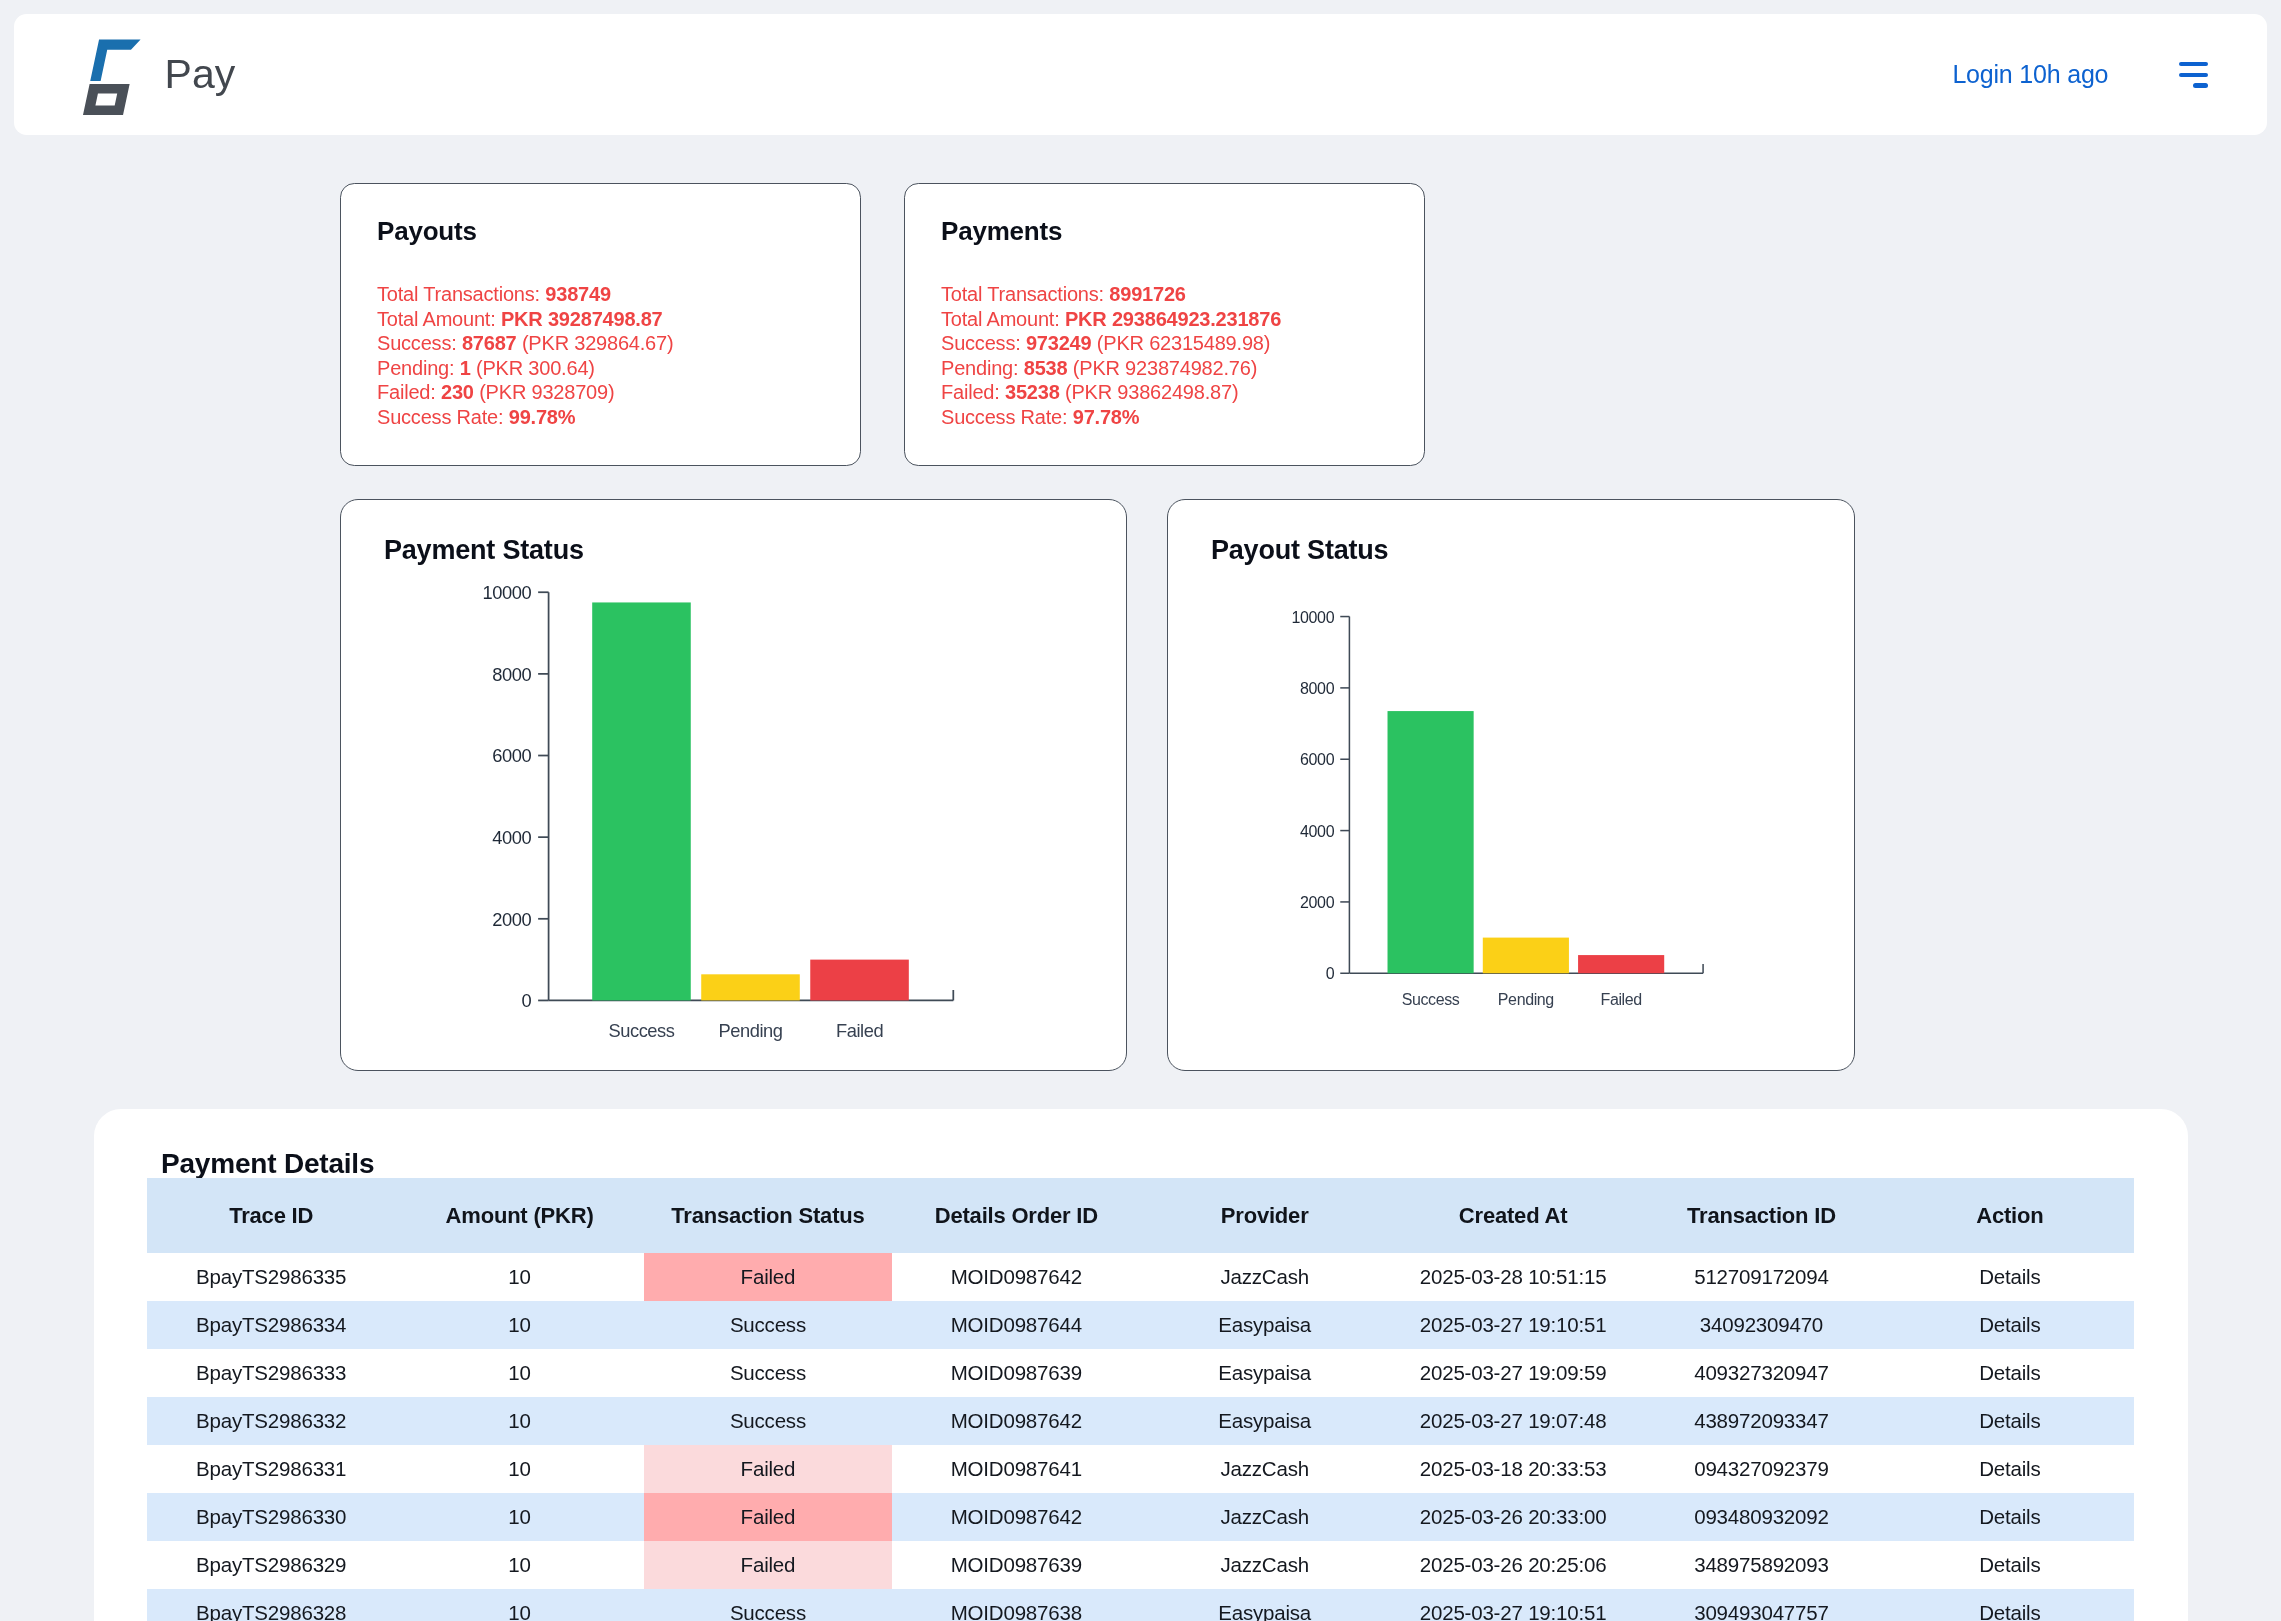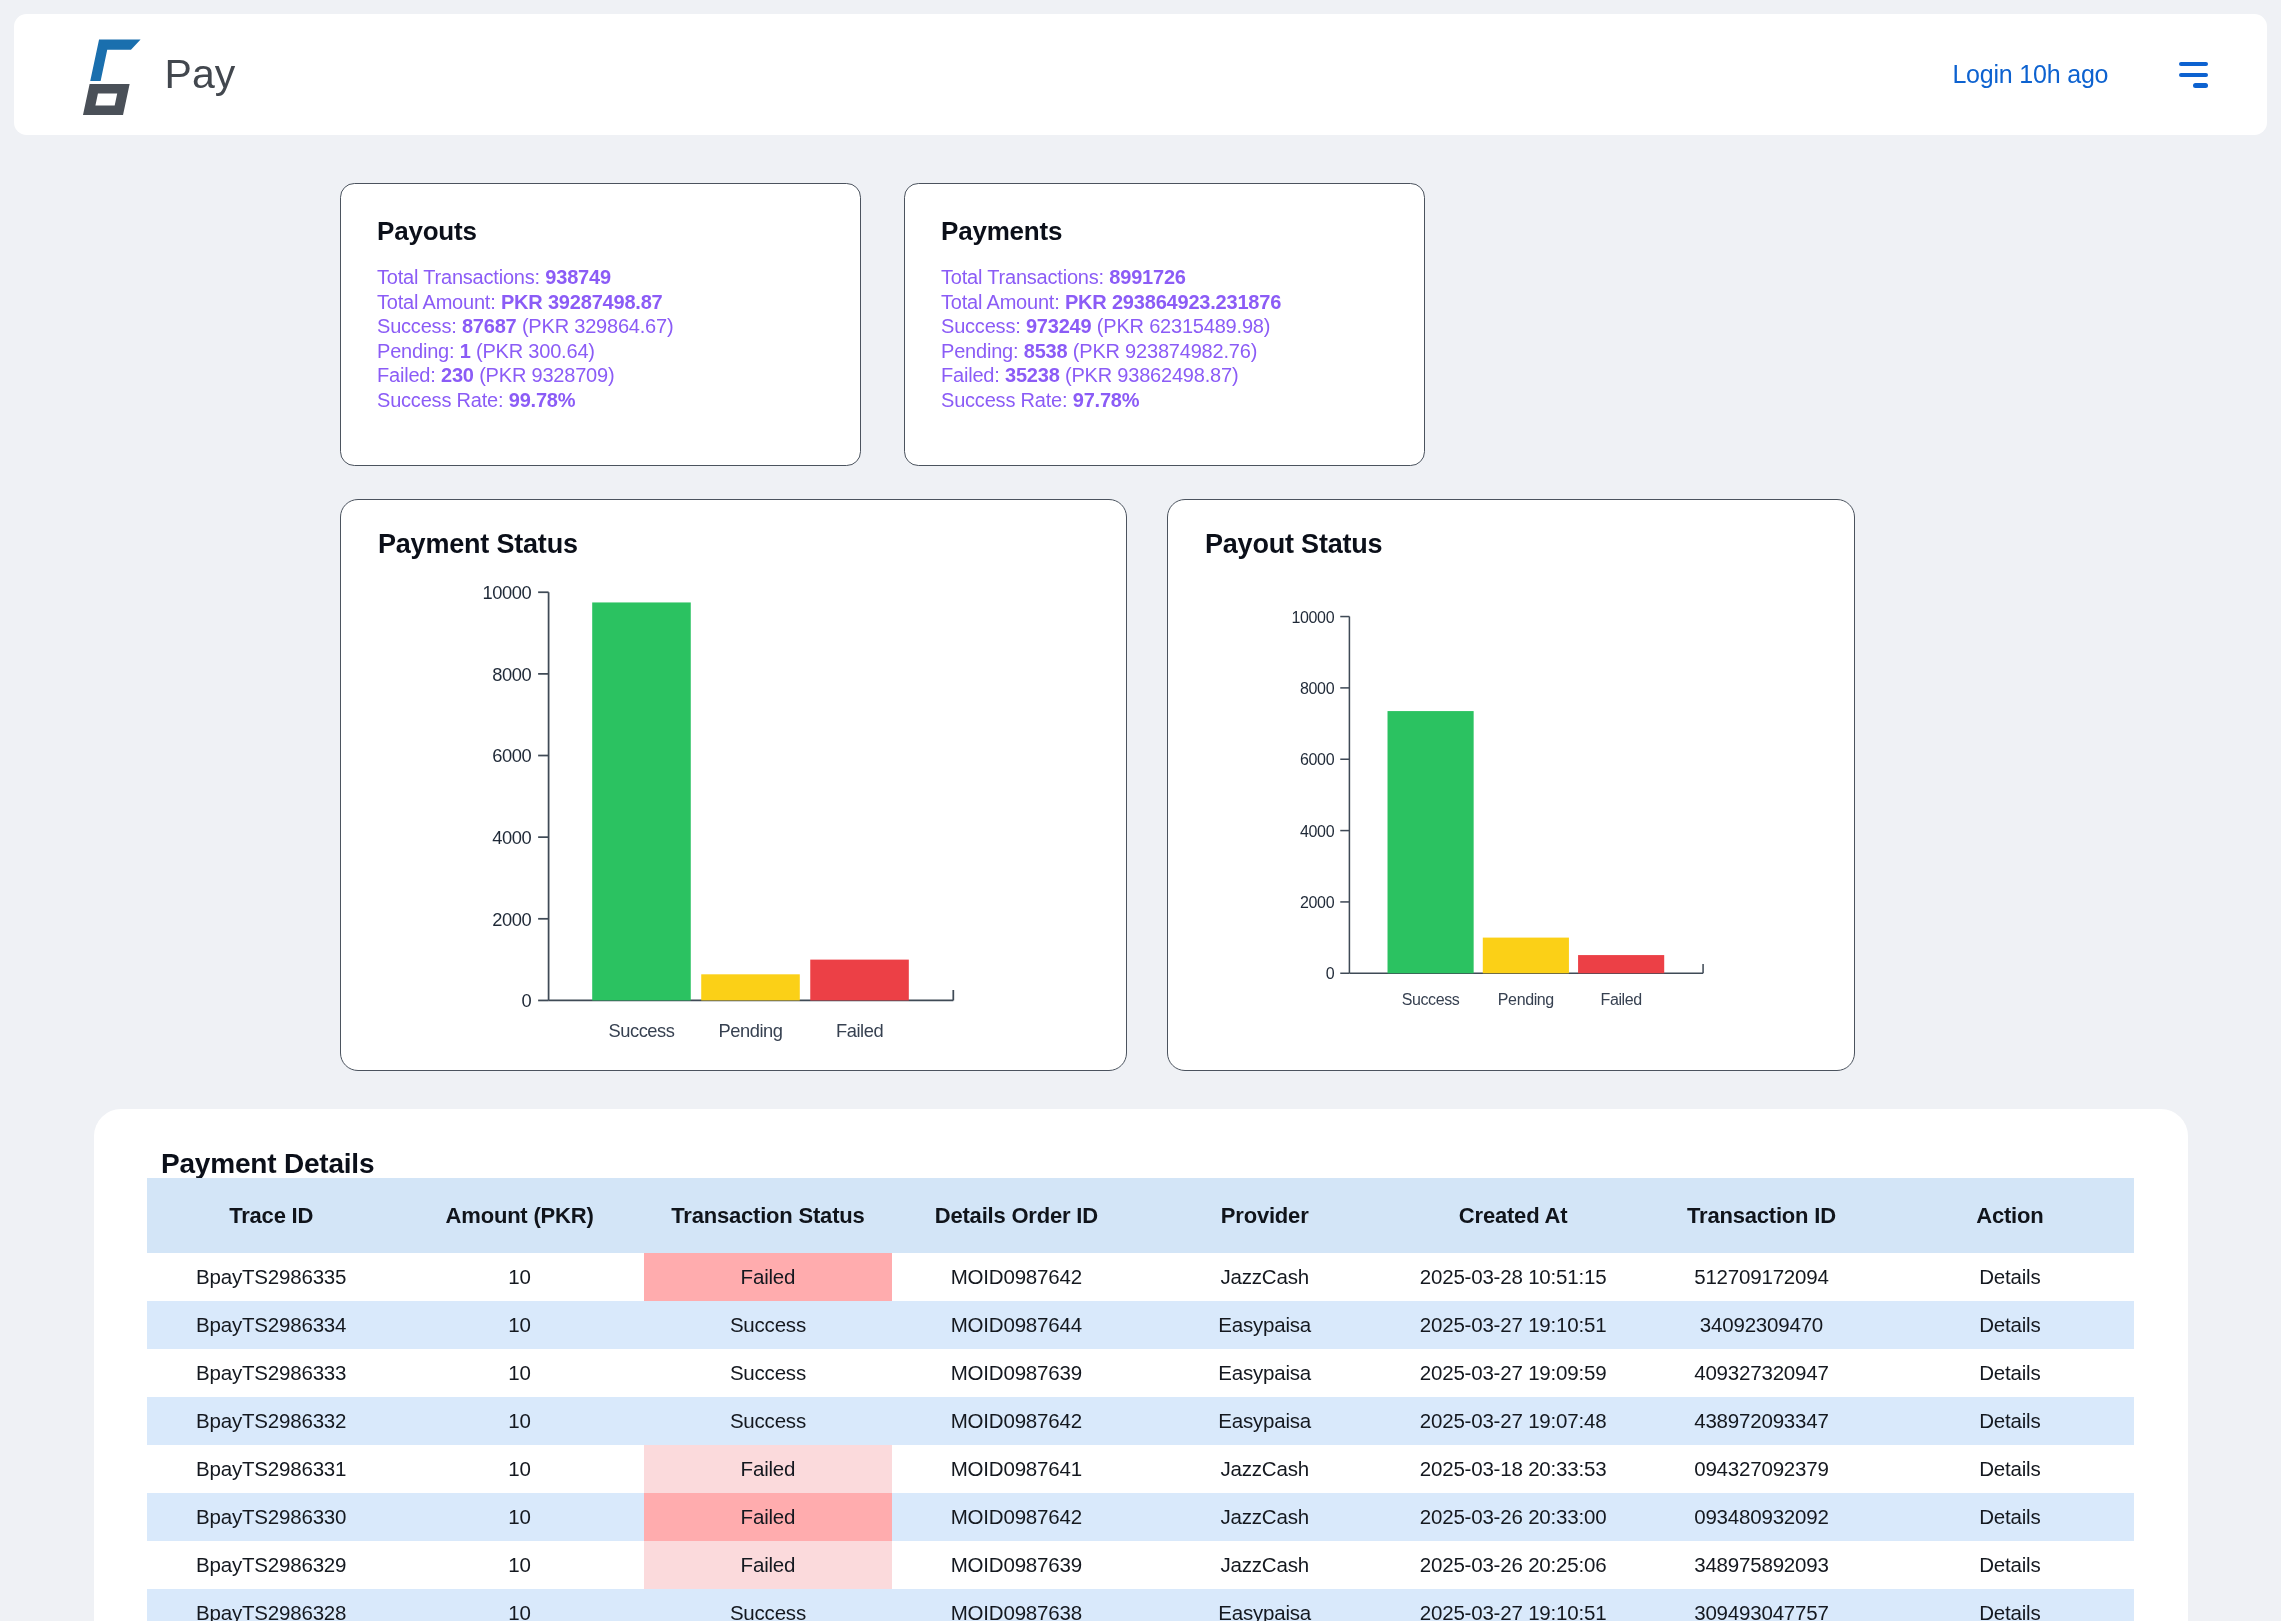--- a/index.html
+++ b/index.html
@@ -22,29 +22,29 @@
   .topbar-right{display:flex;align-items:center;gap:71px;}
   .login{font-size:25px;font-weight:500;color:#0d62d0;cursor:pointer;text-decoration:none;}
   .menu-icon{width:29px;display:flex;flex-direction:column;gap:6.2px;align-items:flex-end;cursor:pointer;}
   .menu-icon span{display:block;height:4.5px;border-radius:2.7px;background:#0d62d0;width:100%;}
   .menu-icon span:last-child{width:15px;}
   
   .card{background:#fff;border:1.8px solid #4b535e;box-sizing:border-box;}
   .stats-row{position:absolute;left:340px;top:183px;display:flex;gap:43px;}
   .stat-card{width:521px;height:283px;border-radius:14.3px;padding:32px 36px;}
   .stat-card h3{margin:0;font-size:26px;font-weight:600;color:#0b0f19;}
-  .stat-lines{margin-top:18px;font-size:20px;line-height:24.6px;color:#8b5cf6;}
+  .stat-lines{margin-top:35px;font-size:20px;line-height:24.6px;color:#ef4444;}
   .stat-lines b{font-weight:700;}
   .balance-amount{margin-top:23px;font-size:23px;font-weight:700;color:#35c97e;letter-spacing:-0.3px;}
   
   .charts-row{position:absolute;left:340px;top:499px;display:flex;gap:40px;}
   .chart-card{height:572px;border-radius:18px;position:relative;padding:0;}
   .chart-card.c1{width:787px;}
   .chart-card.c2{width:688px;}
-  .chart-card h3{position:absolute;left:29px;top:21.4px;margin:8px;font-size:27px;font-weight:600;color:#0b0f19;z-index:2;}
+  .chart-card h3{position:absolute;left:29px;top:21.4px;margin:14px;font-size:27px;font-weight:600;color:#0b0f19;z-index:2;}
   .chart-host{position:absolute;left:0;top:0;width:100%;height:100%;}
   
   .details-card{
     position:absolute;left:94px;top:1109px;width:2094px;height:695px;
     background:#fff;border-radius:27px;
   }
   .details-title{position:absolute;left:53px;top:25px;margin:14px;font-size:28px;font-weight:700;color:#0b0f19;}
   .details-table{
     position:absolute;left:53px;top:69px;width:1987px;
     border-collapse:collapse;table-layout:fixed;text-align:center;

